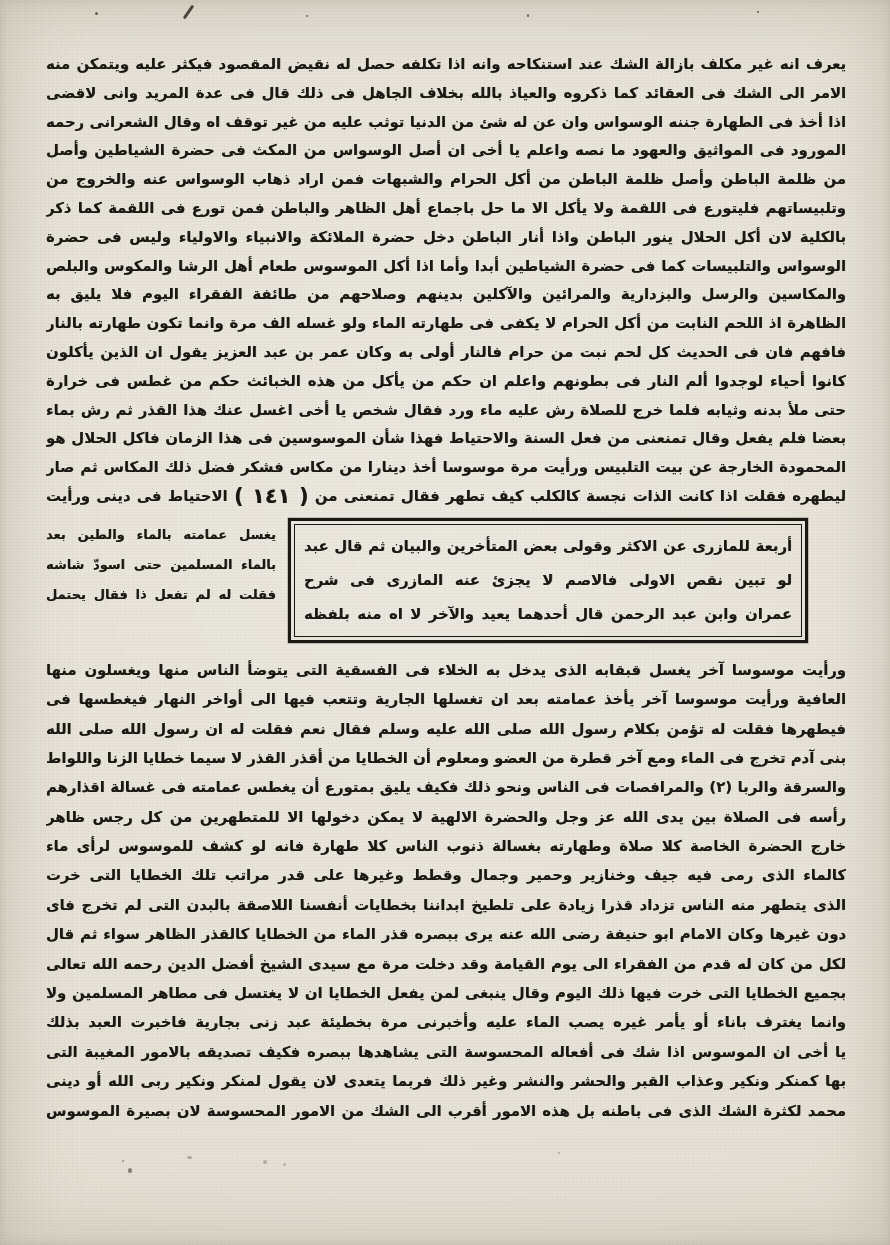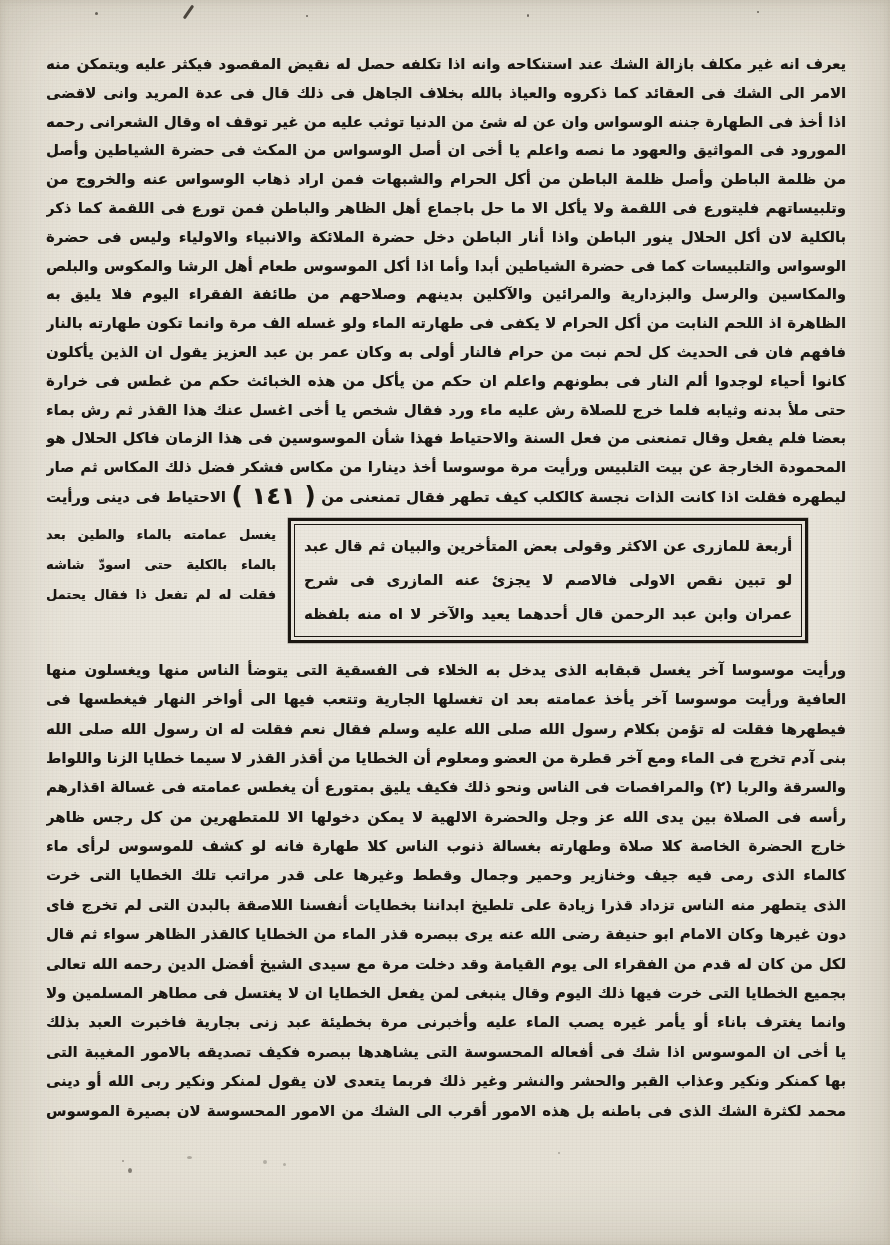--- a/index.html
+++ b/index.html
@@ -33,21 +33,21 @@
     text-shadow:.3px .3px .2px rgba(27,23,18,.55);
   }
   .line{
     height:28.8px;line-height:28.8px;font-size:14.8px;
     text-align:justify;text-align-last:justify;
     overflow:hidden;
   }
   .bottom-block .line{height:29.4px;line-height:29.4px;}
   .pn-line{display:block;}
   .pagenum{
-    font-size:24px;font-weight:700;letter-spacing:1px;
+    font-size:21px;font-weight:700;letter-spacing:1px;
     vertical-align:-2px;white-space:nowrap;
   }
   .wrap-section{
     display:flex;flex-direction:row;align-items:stretch;
     margin:7px 0 12px;gap:12px;
   }
   .boxed-note{
     margin-right:38px;width:508px;flex:0 0 auto;
     border:3.5px solid var(--ink);padding:3px;
     background:transparent;
@@ -100,21 +100,21 @@
     <div class="wrap-section">
       <div class="boxed-note">
         <div class="boxed-note-inner">
             <div class="line">أربعة للمازرى عن الاكثر وقولى بعض المتأخرين والبيان ثم قال عبد الحق وعلى الاول</div>
             <div class="line">لو تبين نقص الاولى فالاصم لا يجزئ عنه المازرى فى شرح الجوزقى اختلاف فيها أبو</div>
             <div class="line">عمران وابن عبد الرحمن قال أحدهما يعيد والآخر لا اه منه بلفظه وفى ح عن الطراز</div>
           </div>
       </div>
       <div class="margin-column">
           <div class="line">يغسل عمامته بالماء والطين بعد غسلها</div>
-          <div class="line">بالماء بالكلية حتى اسودّ شاشه</div>
+          <div class="line">بالماء المسلمين حتى اسودّ شاشه</div>
           <div class="line">فقلت له لم تفعل ذا فقال يحتمل ان</div>
         </div>
     </div>
 
     <div class="bottom-block">
         <div class="line">ورأيت موسوسا آخر يغسل قبقابه الذى يدخل به الخلاء فى الفسقية التى يتوضأ الناس منها ويغسلون منها وجوههم نسأل الله</div>
         <div class="line">العافية ورأيت موسوسا آخر يأخذ عمامته بعد ان تغسلها الجارية وتتعب فيها الى أواخر النهار فيغطسها فى المغطس أو الميضأة</div>
         <div class="line">فيطهرها فقلت له تؤمن بكلام رسول الله صلى الله عليه وسلم فقال نعم فقلت له ان رسول الله صلى الله عليه وسلم أخبر أن خطايا</div>
         <div class="line">بنى آدم تخرج فى الماء ومع آخر قطرة من العضو ومعلوم أن الخطايا من أقذر القذر لا سيما خطايا الزنا واللواط وشرب الخمر والغصب</div>
         <div class="line">والسرقة والربا (٢) والمرافصات فى الناس ونحو ذلك فكيف يليق بمتورع أن يغطس عمامته فى غسالة اقذارهم وذنوبهم ثم يضعها على</div>

